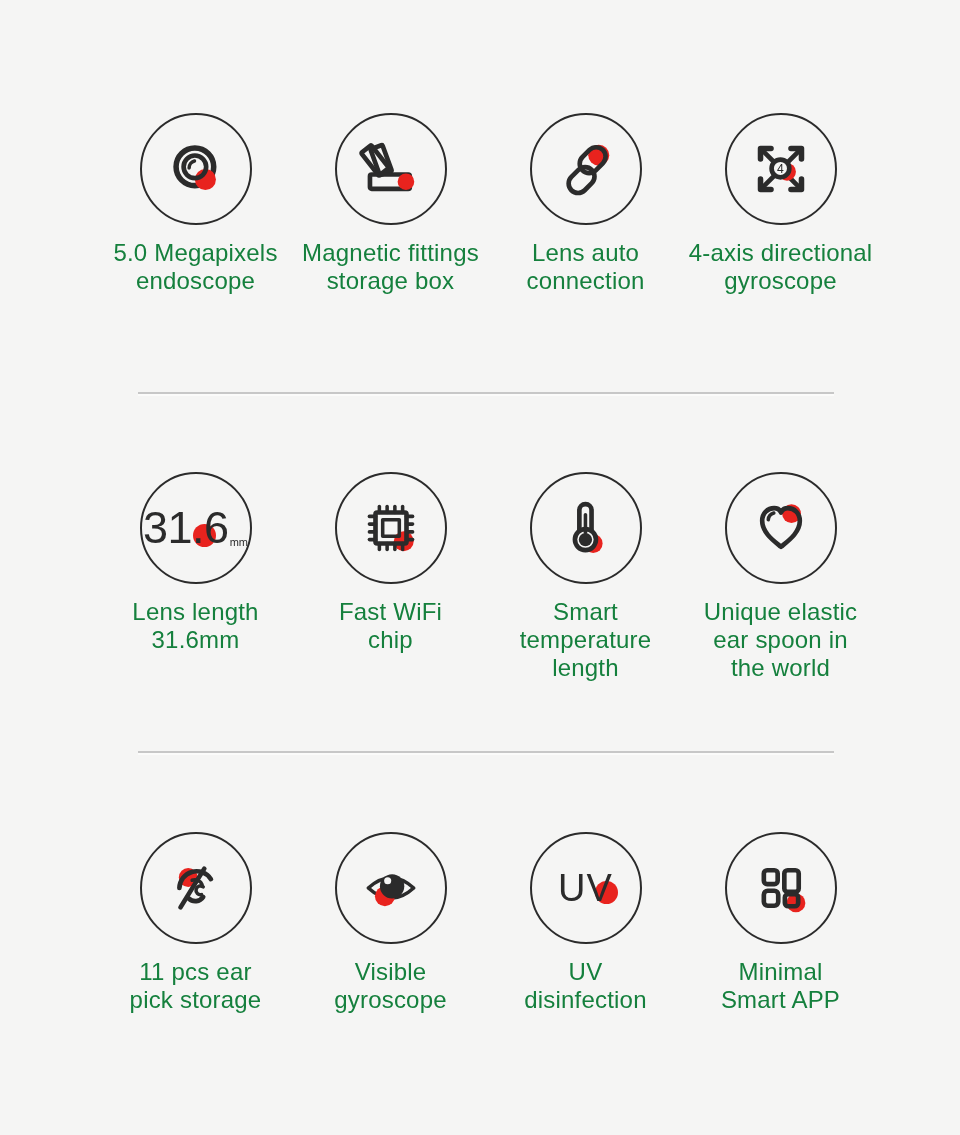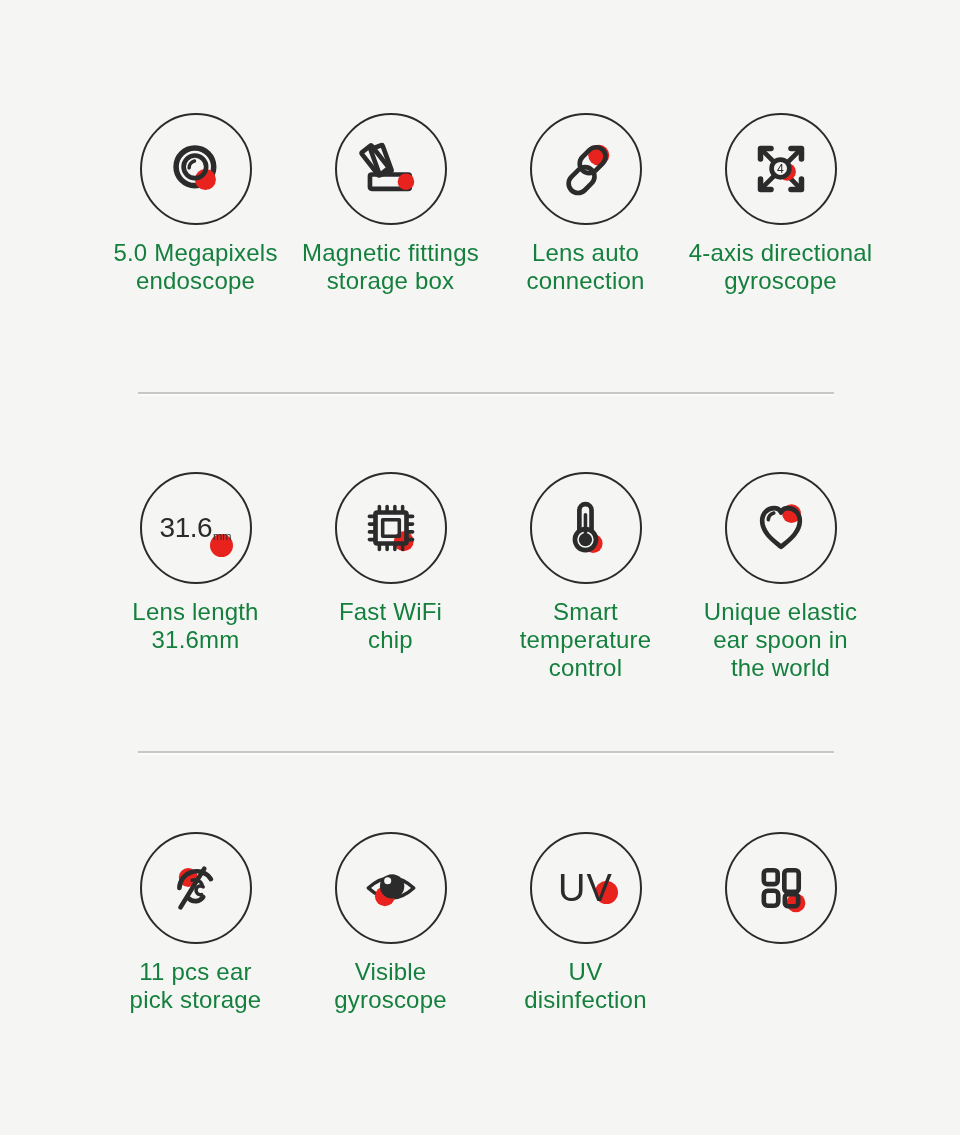--- a/index.html
+++ b/index.html
@@ -30,21 +30,21 @@
   .divider2{top:751px;}
   svg.ico{width:62px;height:62px;overflow:visible;}
   .stroke{fill:none;stroke:#2b2b2b;stroke-width:4.2;stroke-linecap:round;stroke-linejoin:round;}
   .thin{stroke-width:3.2;}
   .thick{stroke-width:5;}
   .red{fill:#e8231e;stroke:none;}
   .darkfill{fill:#2b2b2b;stroke:none;}
   .bgfill{fill:#f5f5f4;}
   
   .badge31{position:relative;display:flex;align-items:baseline;color:#2b2b2b;z-index:0;}
-  .badge31 .n{font-size:28px;letter-spacing:-.5px;position:relative;z-index:2;}
+  .badge31 .n{font-size:45px;letter-spacing:-.5px;position:relative;z-index:2;}
   .badge31 .u{font-size:11px;margin-left:1px;position:relative;top:3px;z-index:2;}
   .badge31 .dot{position:absolute;width:23px;height:23px;border-radius:50%;
                 background:#e8231e;left:50px;top:22px;z-index:1;}
   .badgeUV{position:relative;color:#2b2b2b;z-index:0;}
   .badgeUV .t{font-size:38px;letter-spacing:1px;position:relative;z-index:2;}
   .badgeUV .dot{position:absolute;width:23px;height:23px;border-radius:50%;
                 background:#e8231e;left:37px;top:14px;z-index:1;}
   .gyro4{fill:#2b2b2b;stroke:none;font-size:11px;font-family:"Liberation Sans",sans-serif;}
 </style>
 </head>
@@ -180,21 +180,21 @@
         <circle class="red" cx="34.5" cy="42" r="8.5"></circle>
         <path class="stroke" d="M22,32 L22,12 A5.5,5.5 0 0 1 33,12 L33,32"></path>
         <circle class="stroke bgfill" cx="27.5" cy="38.5" r="9.5"></circle>
         <line class="stroke thin" x1="27.5" y1="16" x2="27.5" y2="32"></line>
         <circle class="darkfill" cx="27.5" cy="38.5" r="6"></circle>
       </svg>
     </div>
     <div class="label">
       <div>Smart</div>
       <div>temperature</div>
-      <div>control</div>
+      <div>length</div>
     </div>
   </div>
 
   <div class="cell">
     <div class="circle">
       <svg class="ico" viewBox="0 0 56 56">
         <circle class="red" cx="37.5" cy="15" r="8.5"></circle>
         <path class="stroke" d="M28,45 C22,40 11,32.5 11,21.5 C11,14.5 16,10 21.8,10 C24.8,10 27.2,11.8 28,14 C28.8,11.8 31.2,10 34.2,10 C40,10 45,14.5 45,21.5 C45,32.5 34,40 28,45 Z"></path>
         <path class="stroke thin" d="M16.5,20.5 A7,7 0 0 1 21.5,14.5"></path>
       </svg>
@@ -260,15 +260,19 @@
   <div class="cell">
     <div class="circle">
       <svg class="ico" viewBox="0 0 56 56">
         <rect class="stroke" x="12.5" y="12" width="12.5" height="12.5" rx="3"></rect>
         <rect class="stroke" x="31" y="12" width="13" height="19.5" rx="3"></rect>
         <rect class="stroke" x="12.5" y="30.5" width="13" height="13.5" rx="3.5"></rect>
         <circle class="red" cx="41.5" cy="41.5" r="8.5"></circle>
         <rect class="stroke" x="31.5" y="33.5" width="12" height="11" rx="3"></rect>
       </svg>
     </div>
+    <div class="label">
+      <div>Minimal</div>
+      <div>Smart APP</div>
+    </div>
   </div>
 
 </div>
 
 </body></html>

